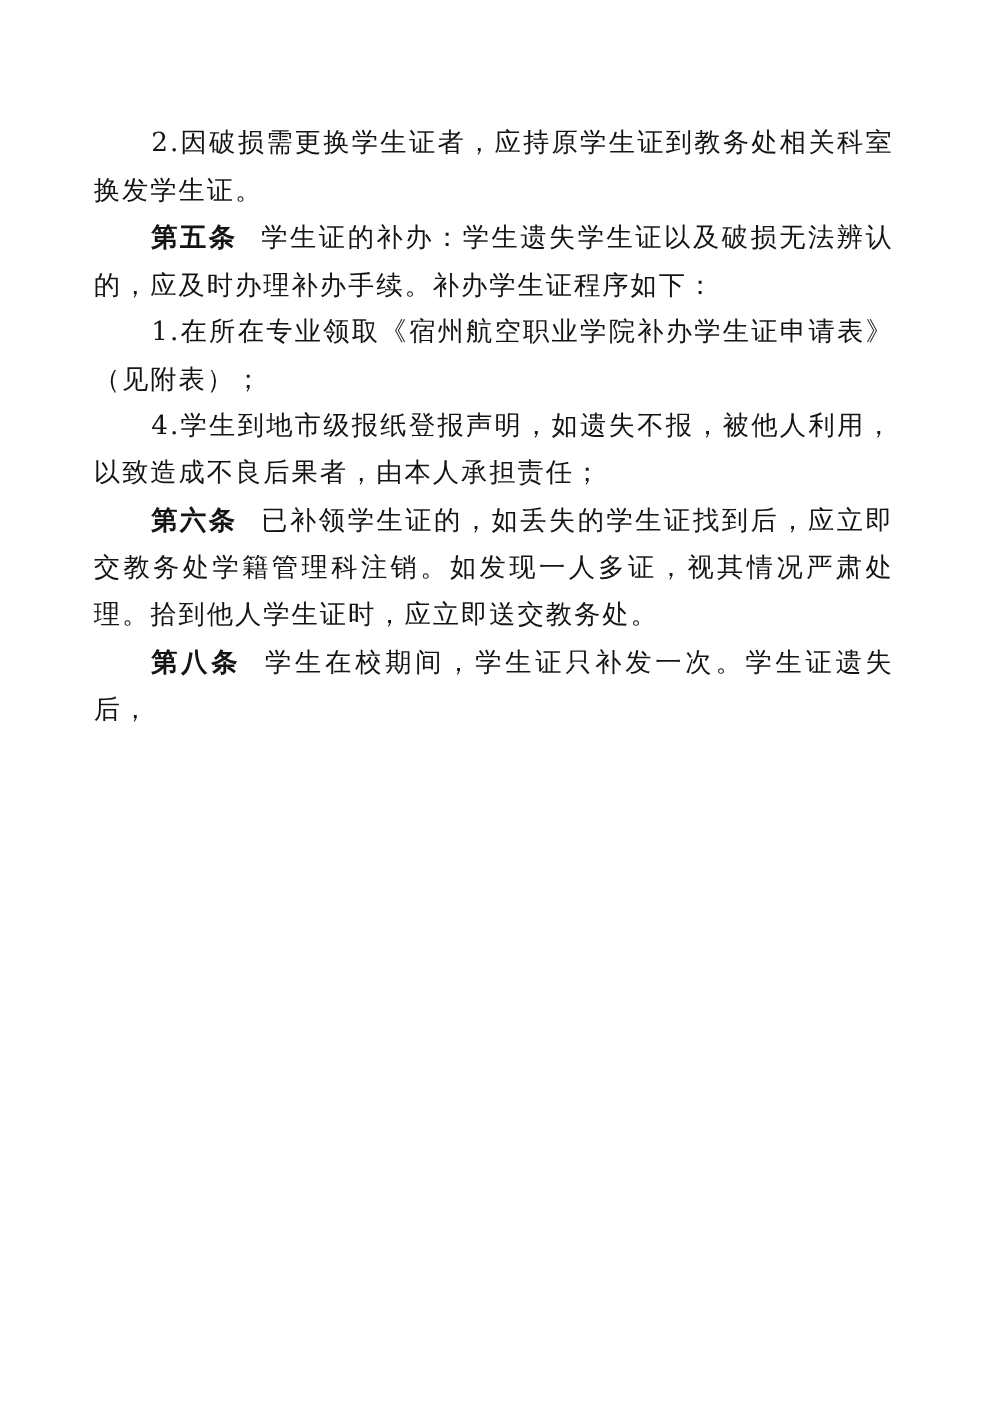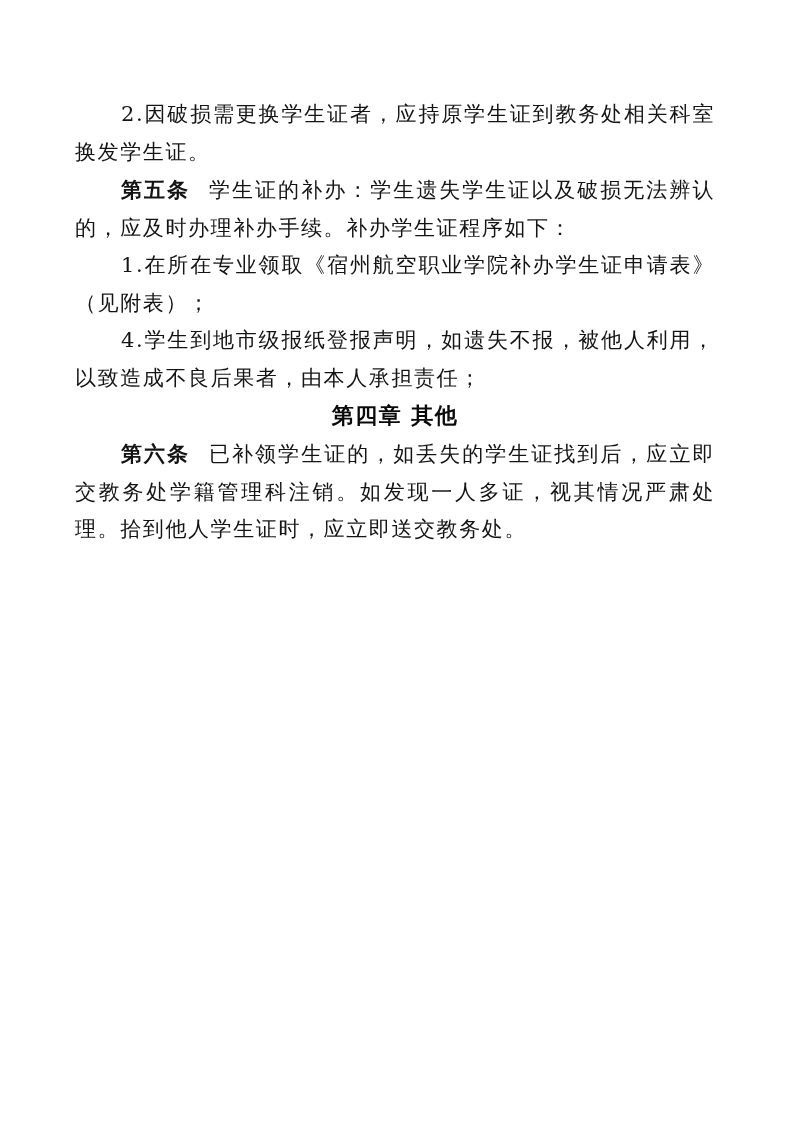--- a/index.html
+++ b/index.html
@@ -55,20 +55,20 @@
     <p class="para">2.因破损需更换学生证者，应持原学生证到教务处相关科室换发学生证。</p>
 
 
     <p class="para"><span class="lead">第五条</span><span>学生证的补办：学生遗失学生证以及破损无法辨认的，应及时办理补办手续。补办学生证程序如下：</span></p>
 
     <p class="para">1.在所在专业领取《宿州航空职业学院补办学生证申请表》（见附表）；</p>
 
     <p class="para">4.学生到地市级报纸登报声明，如遗失不报，被他人利用，以致造成不良后果者，由本人承担责任；</p>
 
 
-    <h2 class="chapter">第四章 其他</h2>
 
     <p class="para"><span class="lead">第六条</span><span>已补领学生证的，如丢失的学生证找到后，应立即交教务处学籍管理科注销。如发现一人多证，视其情况严肃处理。拾到他人学生证时，应立即送交教务处。</span></p>
 
 
+    <p class="para"><span class="lead">第八条</span><span>学生在校期间，学生证只补发一次。学生证遗失后，</span></p>
 
   </div>
 </div>
 
 </body></html>

